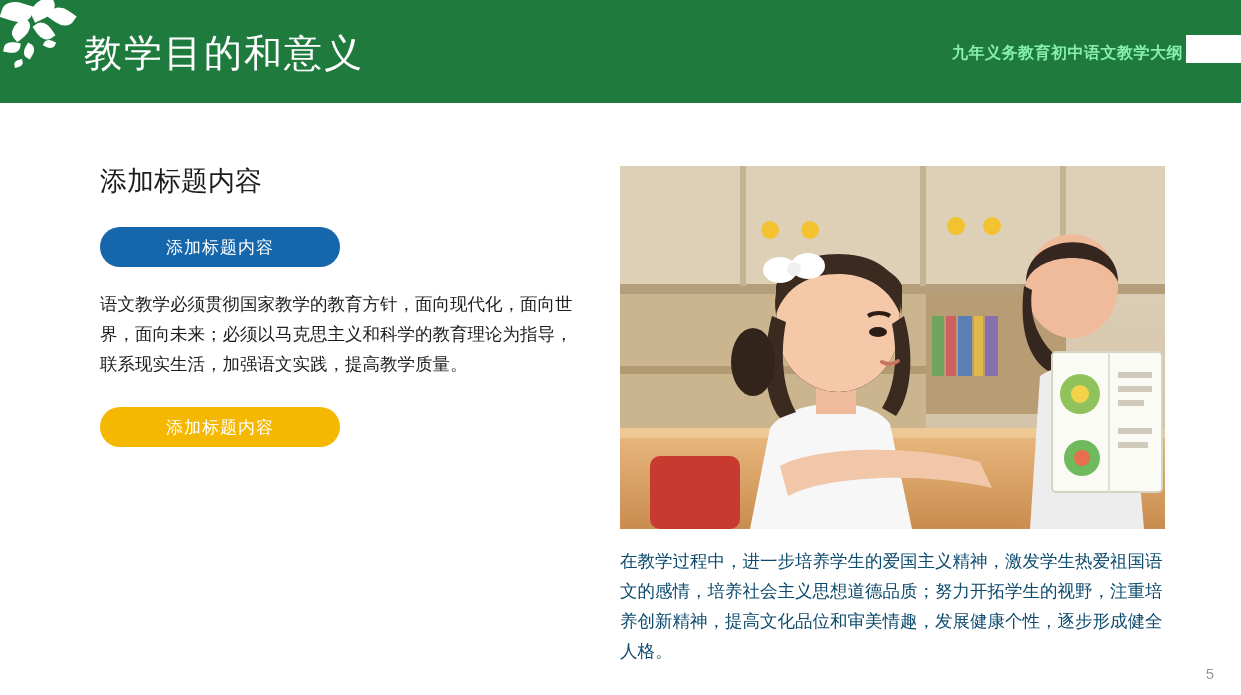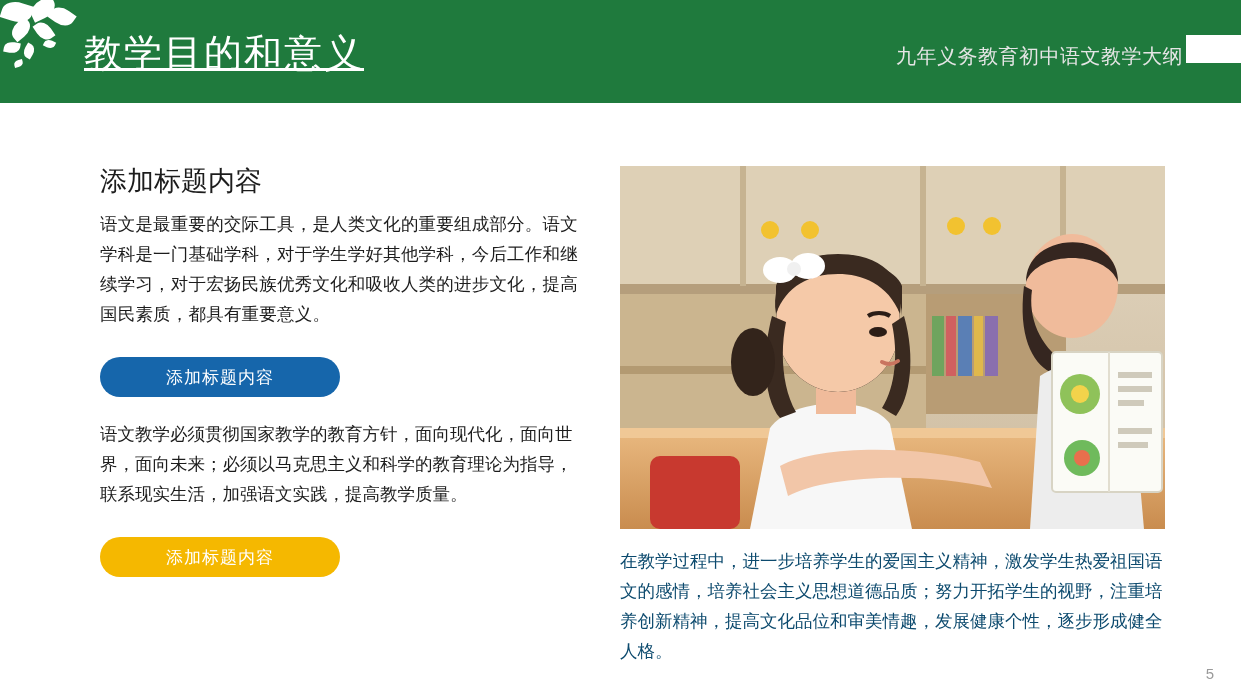--- a/index.html
+++ b/index.html
@@ -27,29 +27,28 @@
   }
   .header-title {
     position: absolute;
     left: 84px;
     top: 28px;
     font-family: "DejaVu Serif", "Liberation Serif", serif;
     font-size: 38px;
     color: #ffffff;
     letter-spacing: 2px;
     line-height: 50px;
-    text-decoration: underline;
   }
   .header-subtitle {
     position: absolute;
     right: 58px;
     top: 43px;
-    font-size: 20px;
-    color: #e5e5e5;
-    font-weight: normal;
+    font-size: 16px;
+    color: #86efac;
+    font-weight: bold;
     letter-spacing: 0.5px;
   }
   .header-tab {
     position: absolute;
     right: 0px;
     top: 35px;
     width: 55px;
     height: 28px;
     background: #ffffff;
   }
@@ -161,21 +160,20 @@
     <div class="leaf l8"></div>
     <div class="leaf l9"></div>
   </div>
   <div class="header-title">教学目的和意义</div>
   <div class="header-subtitle">九年义务教育初中语文教学大纲</div>
   <div class="header-tab"></div>
 </div>
 
 <div class="left-col">
   <div class="section-title">添加标题内容</div>
-  <div class="body-text">语文是最重要的交际工具，是人类文化的重要组成部分。语文学科是一门基础学科，对于学生学好其他学科，今后工作和继续学习，对于宏扬民族优秀文化和吸收人类的进步文化，提高国民素质，都具有重要意义。</div>
 
   <div class="pill blue">添加标题内容</div>
   <div class="pill-body">语文教学必须贯彻国家教学的教育方针，面向现代化，面向世界，面向未来；必须以马克思主义和科学的教育理论为指导，联系现实生活，加强语文实践，提高教学质量。</div>
 
   <div class="pill yellow">添加标题内容</div>
 </div>
 
 <div class="photo">
   <svg width="545" height="363" viewBox="0 0 545 363" xmlns="http://www.w3.org/2000/svg" aria-hidden="true">
     <defs>

